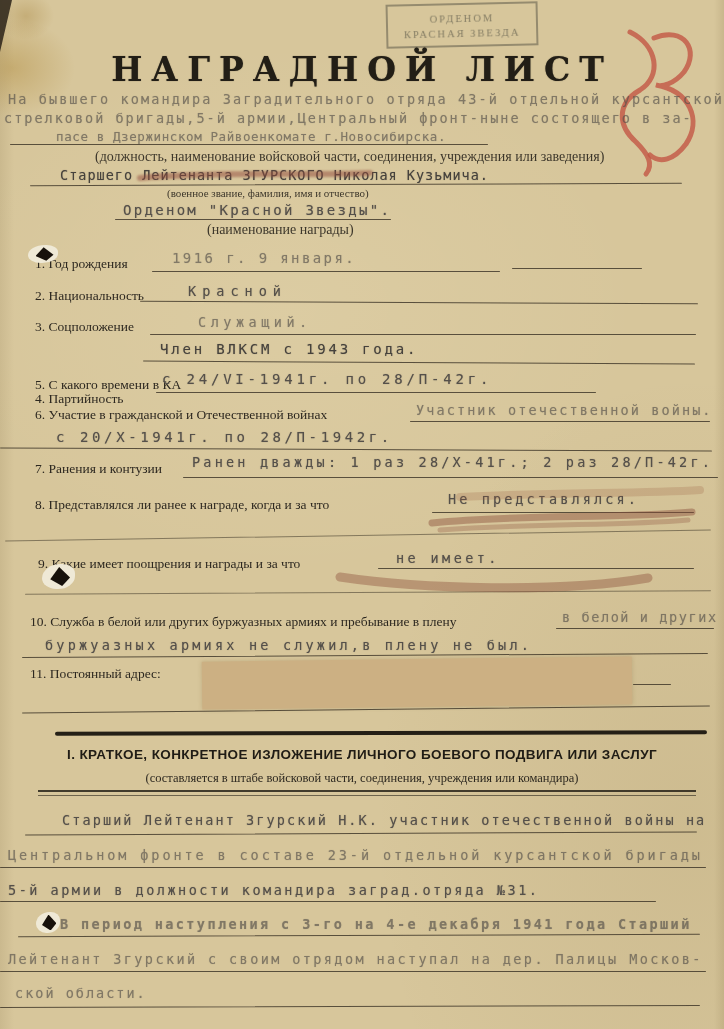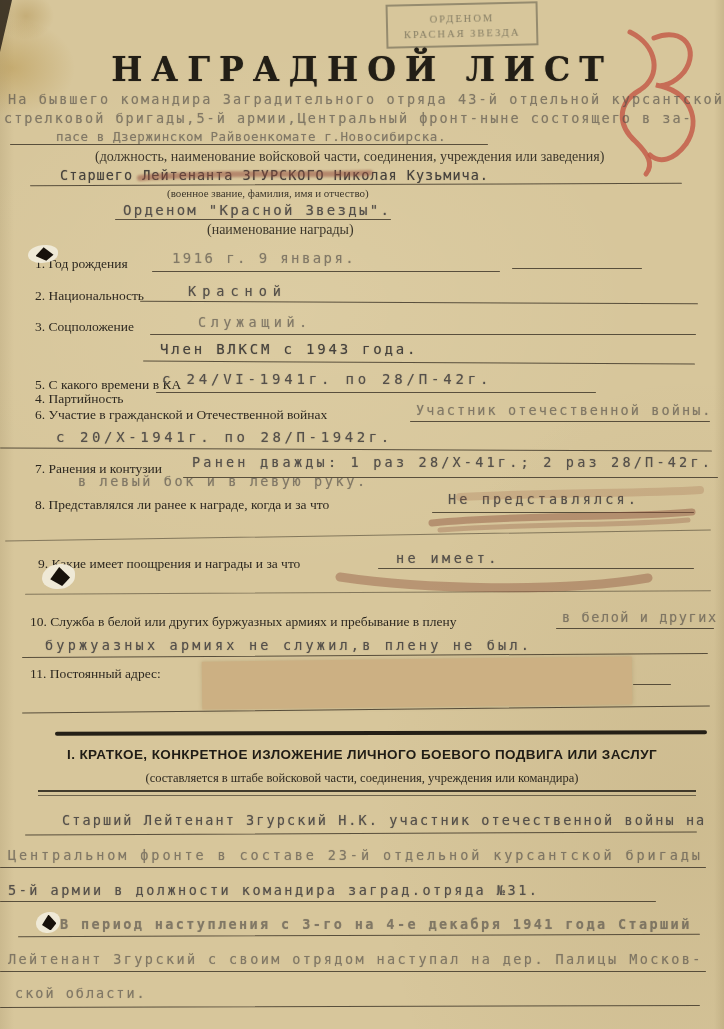--- a/index.html
+++ b/index.html
@@ -105,21 +105,20 @@
 
   <div class="label" style="left:35px;top:407px;">6. Участие в гражданской и Отечественной войнах</div>
   <div class="typed faded" style="left:416px;top:402px;letter-spacing:2.1px;">Участник отечественной войны.</div>
   <div class="rule" style="left:410px;top:421px;width:300px;"></div>
   <div class="typed" style="left:56px;top:429px;font-size:14px;letter-spacing:3.6px;">с 20/X-1941г. по 28/П-1942г.</div>
   <div class="rule" style="left:0px;top:449px;width:712px;transform:rotate(.25deg);"></div>
 
   <div class="label" style="left:35px;top:461px;">7. Ранения и контузии</div>
   <div class="typed" style="left:192px;top:454px;letter-spacing:3.2px;">Ранен дважды: 1 раз 28/Х-41г.; 2 раз 28/П-42г.</div>
   <div class="rule" style="left:183px;top:477px;width:535px;"></div>
-  <div class="typed faded" style="left:78px;top:473px;letter-spacing:2.6px;">в левый бок и в левую руку.</div>
 
   <div class="label" style="left:35px;top:497px;">8. Представлялся ли ранее к награде, когда и за что</div>
   <div class="typed" style="left:448px;top:491px;letter-spacing:3.1px;">Не представлялся.</div>
   <div class="rule" style="left:432px;top:512px;width:262px;"></div>
   <div class="rule soft" style="left:5px;top:535px;width:706px;transform:rotate(-.9deg);"></div>
 
   <div class="label" style="left:38px;top:556px;">9. Какие имеет поощрения и награды и за что</div>
   <div class="typed" style="left:396px;top:550px;letter-spacing:3.4px;">не имеет.</div>
   <div class="rule" style="left:378px;top:568px;width:316px;"></div>
   <div class="rule soft" style="left:25px;top:592px;width:686px;transform:rotate(-.3deg);"></div>

